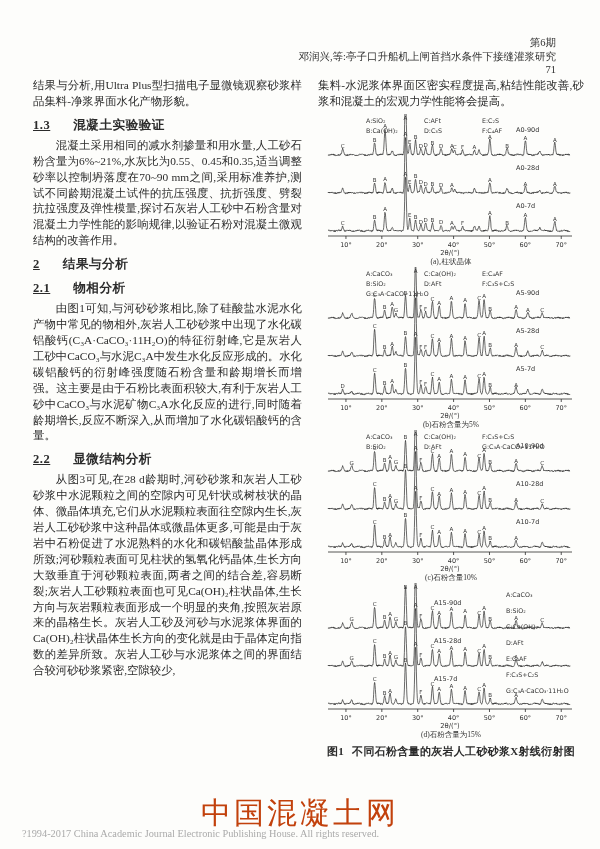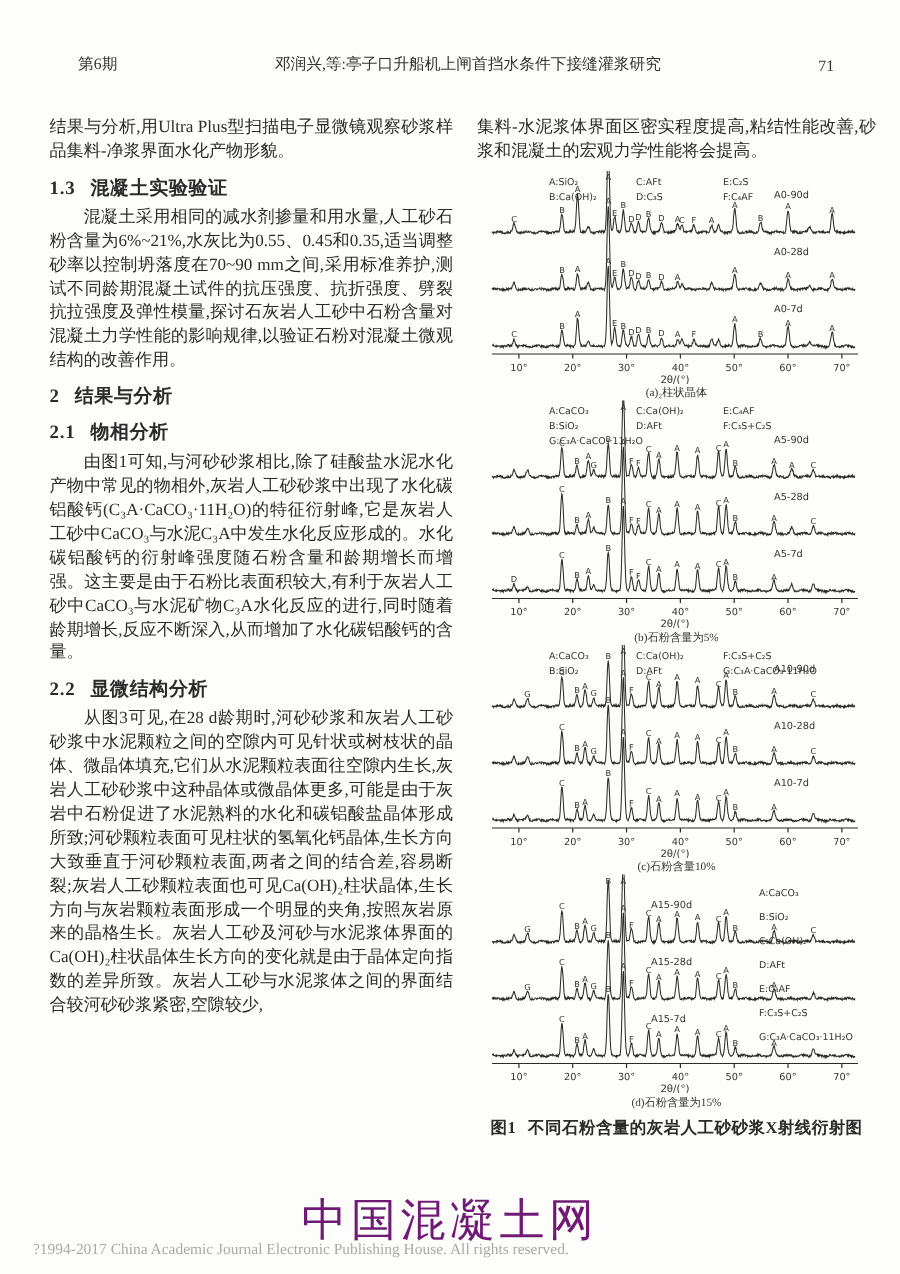--- a/index.html
+++ b/index.html
@@ -1,35 +1,35 @@
 <!DOCTYPE html>
 <html><head>
 <meta charset="utf-8">
 <style>
   html,body{margin:0;padding:0;background:#e9e9e9;}
   .page{position:relative;width:600px;height:849px;background:#fdfdfb;overflow:hidden;
         font-family:"Liberation Serif","DejaVu Serif",serif;color:#2b2b2b;}
   .pg-header{position:absolute;top:36px;left:52px;right:44px;display:flex;
-             justify-content:space-between;align-items:flex-end;font-size:10.5px;color:#333;}
+             justify-content:space-between;align-items:flex-end;font-size:10.5px;color:#333;flex-direction:column;}
   .pg-header .run-title{flex:1;text-align:center;}
   .cols{position:absolute;top:78px;left:33px;display:flex;gap:16px;}
   .col-left{width:269px;}
   .col-right{width:266px;}
   p.body{margin:0;font-size:11.4px;line-height:15.9px;text-align:justify;}
   p.indent{text-indent:2em;}
   .h-sec{font-weight:bold;font-size:12.6px;margin:7px 0 4px 0;letter-spacing:.5px;}
-  .h-sec .num{margin-right:10px;}
+  .h-sec .num{margin-right:23px;text-decoration:underline;}
   .fig{margin-top:4px;}
   .panel{text-align:center;}
   .panel svg{display:block;}
   .panel-caption{font-size:7.5px;color:#333;line-height:11px;height:11px;text-align:center;}
   .fig-caption{font-size:11px;font-weight:bold;text-align:center;margin-top:4px;letter-spacing:.3px;}
   .fig-caption .fnum{margin-right:8px;}
   .watermark{position:absolute;top:793px;left:0;width:100%;text-align:center;
-             font-size:30px;color:#701a75;letter-spacing:3px;font-weight:500;}
+             font-size:30px;color:#c2410c;letter-spacing:3px;font-weight:500;}
   .footer{position:absolute;top:828px;left:22px;right:22px;display:flex;gap:16px;
           justify-content:center;font-size:10.3px;color:#aaa;flex-direction:column;}
   .footer a{color:#aaa;text-decoration:none;}
 </style>
 </head>
 <body>
 
 <div class="page">
 
   <div class="pg-header">

